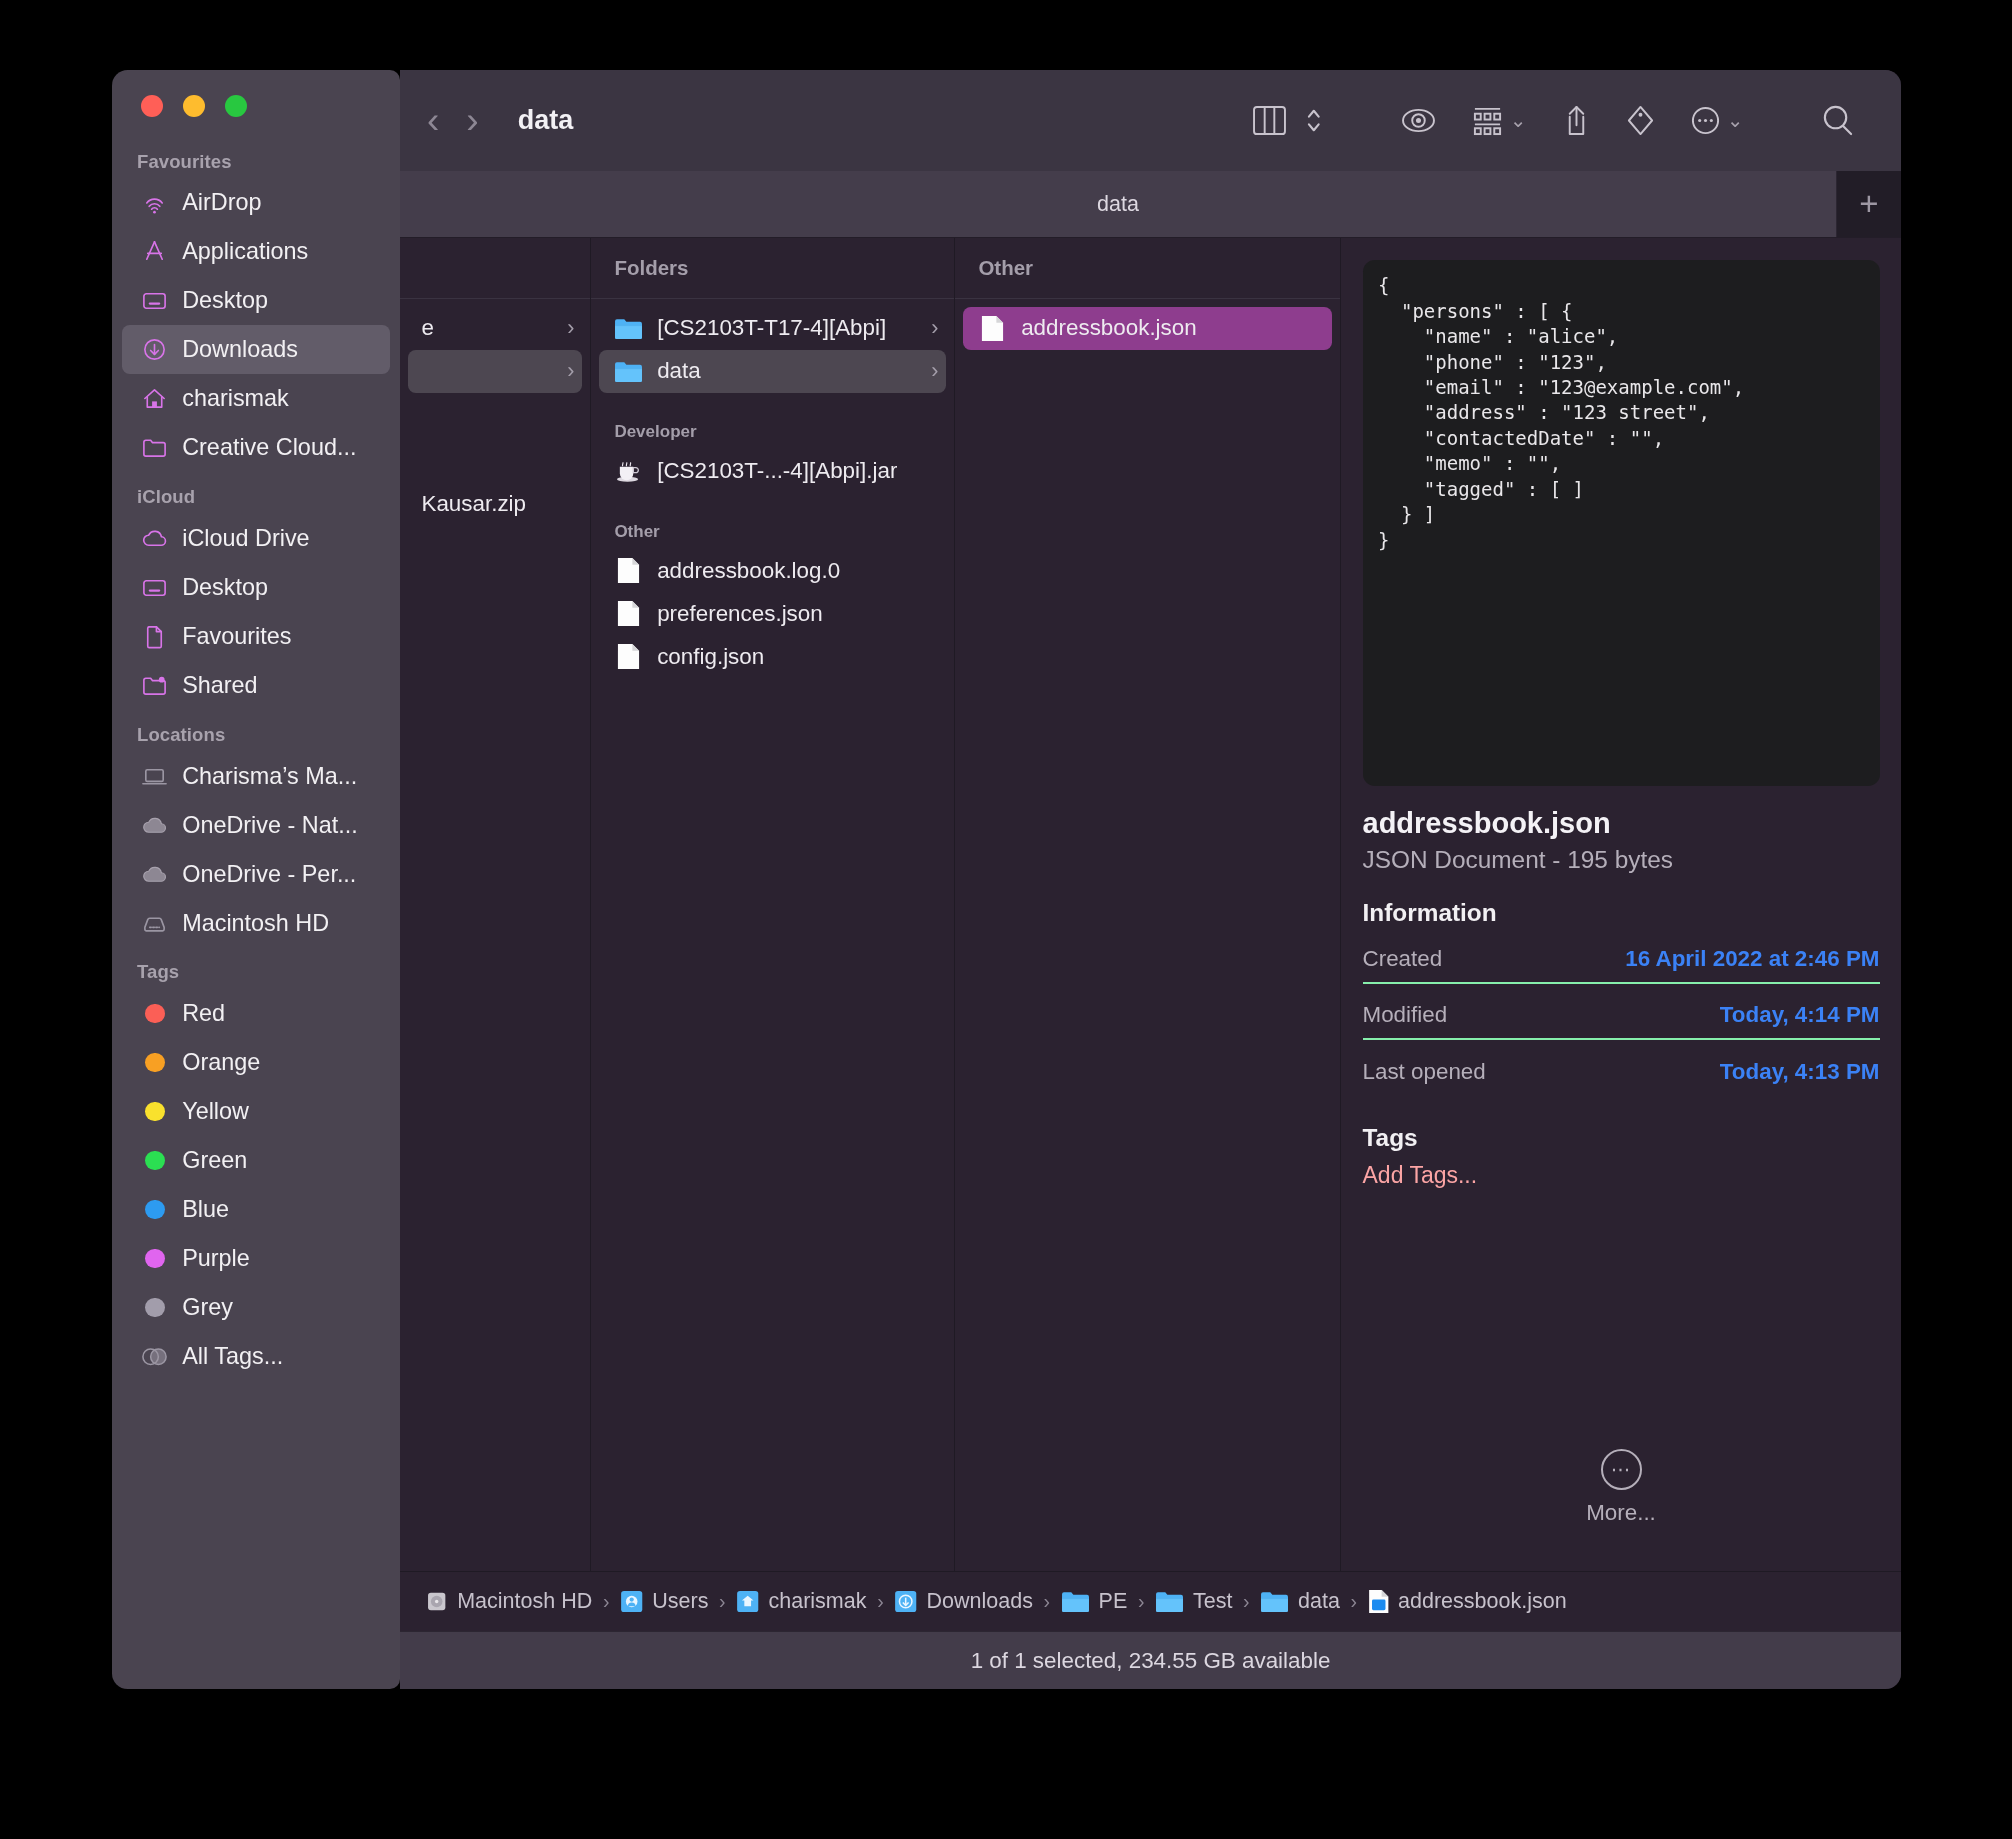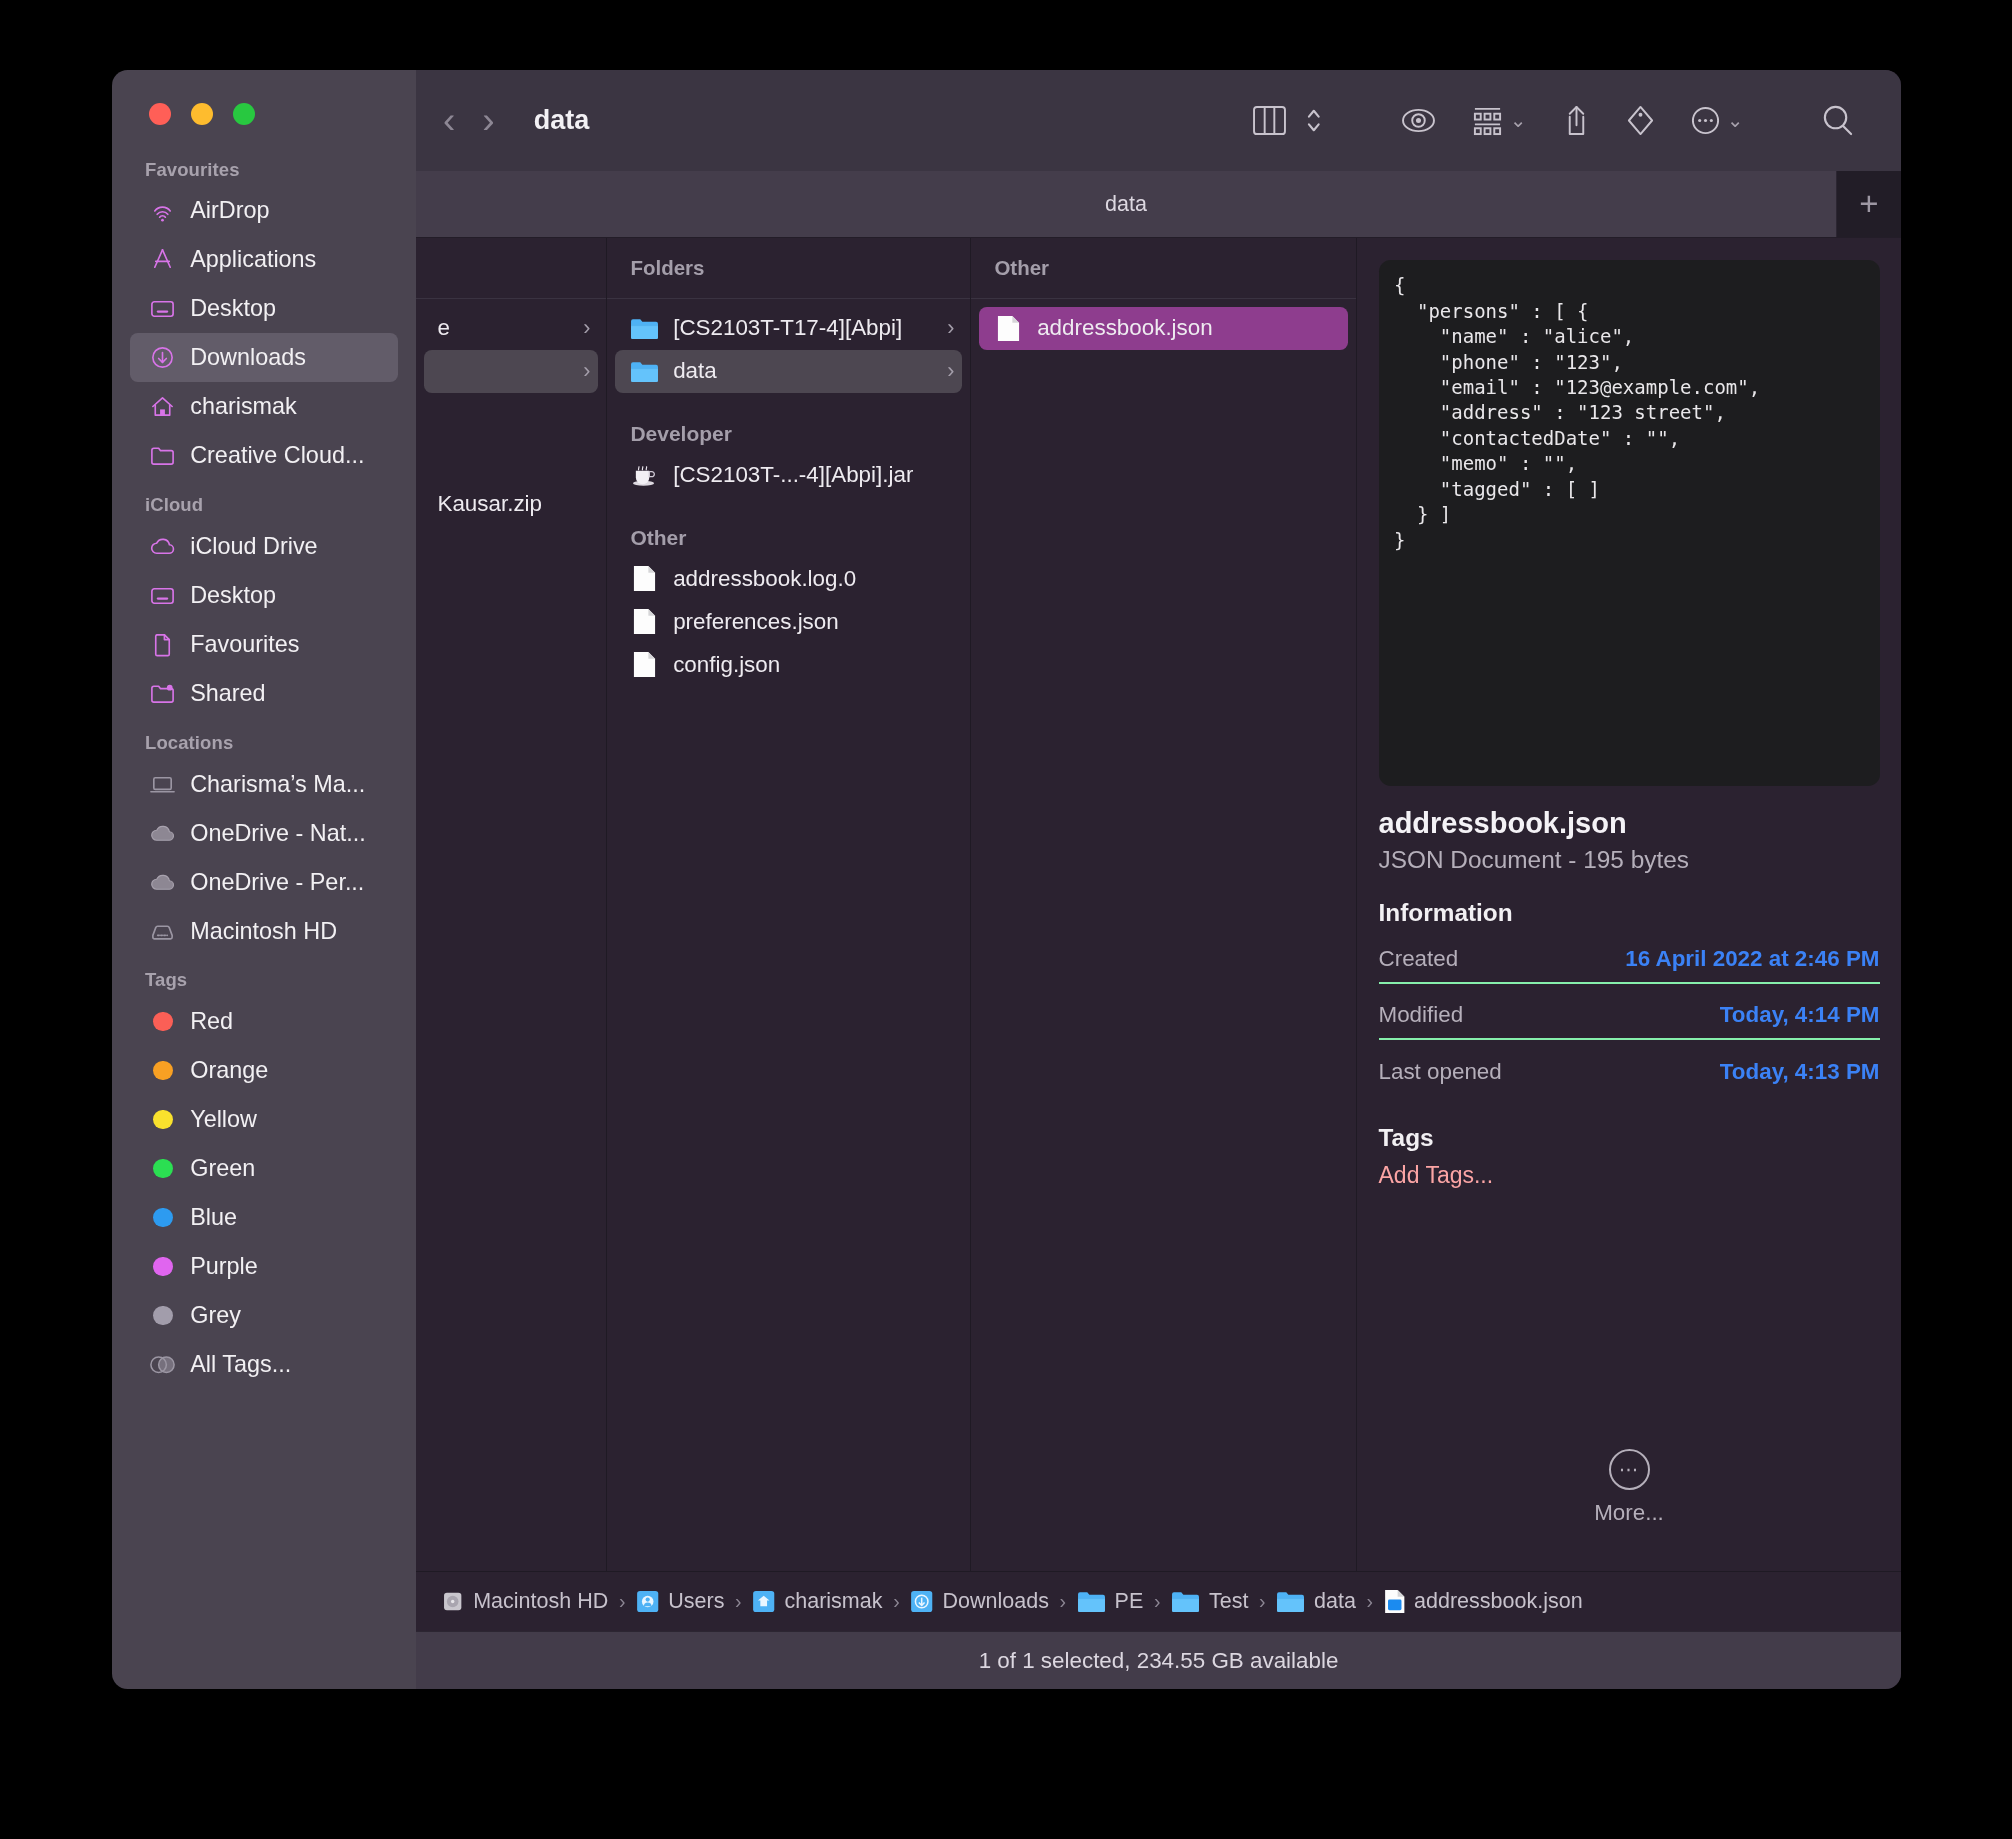--- a/index.html
+++ b/index.html
@@ -22,23 +22,24 @@
     overflow: hidden;
     display: flex;
     box-shadow: 0 19.5px 59px rgba(0,0,0,0.6);
   }
 
   
   .sidebar {
     width: 288px;
     flex: 0 0 288px;
     background: #4a4450;
-    padding: 8px;
+    padding: 0;
     position: relative;
     color: #fff;
+    border-radius: 10px;
   }
   .traffic {
     display: flex;
     gap: 19.5px;
     padding: 25px 0 0 29px;
   }
   .dot { width: 22.4px; height: 22.4px; border-radius: 50%; }
   .dot.red { background: #ff5f57; }
   .dot.yellow { background: #febc2e; }
   .dot.green { background: #28c840; }
@@ -208,21 +209,21 @@
     flex: 0 0 33px;
     margin-right: 11.7px;
     display: flex;
     align-items: center;
     justify-content: center;
   }
   .row-label { overflow: hidden; text-overflow: clip; }
   .row-arrow { margin-left: auto; color: #a49eaa; font-size: 21.5px; padding-left: 9.8px; }
 
   .grp-head {
-    font-size: 21px;
+    font-size: 17px;
     color: #a49eaa;
     font-weight: 700;
     padding: 29px 0 7.8px 23.4px;
   }
 
   
   .col-info { display: flex; flex-direction: column; padding: 0; }
   .preview-box {
     margin: 21.5px 21.5px 0 21.5px;
     background: #1d1d1f;

